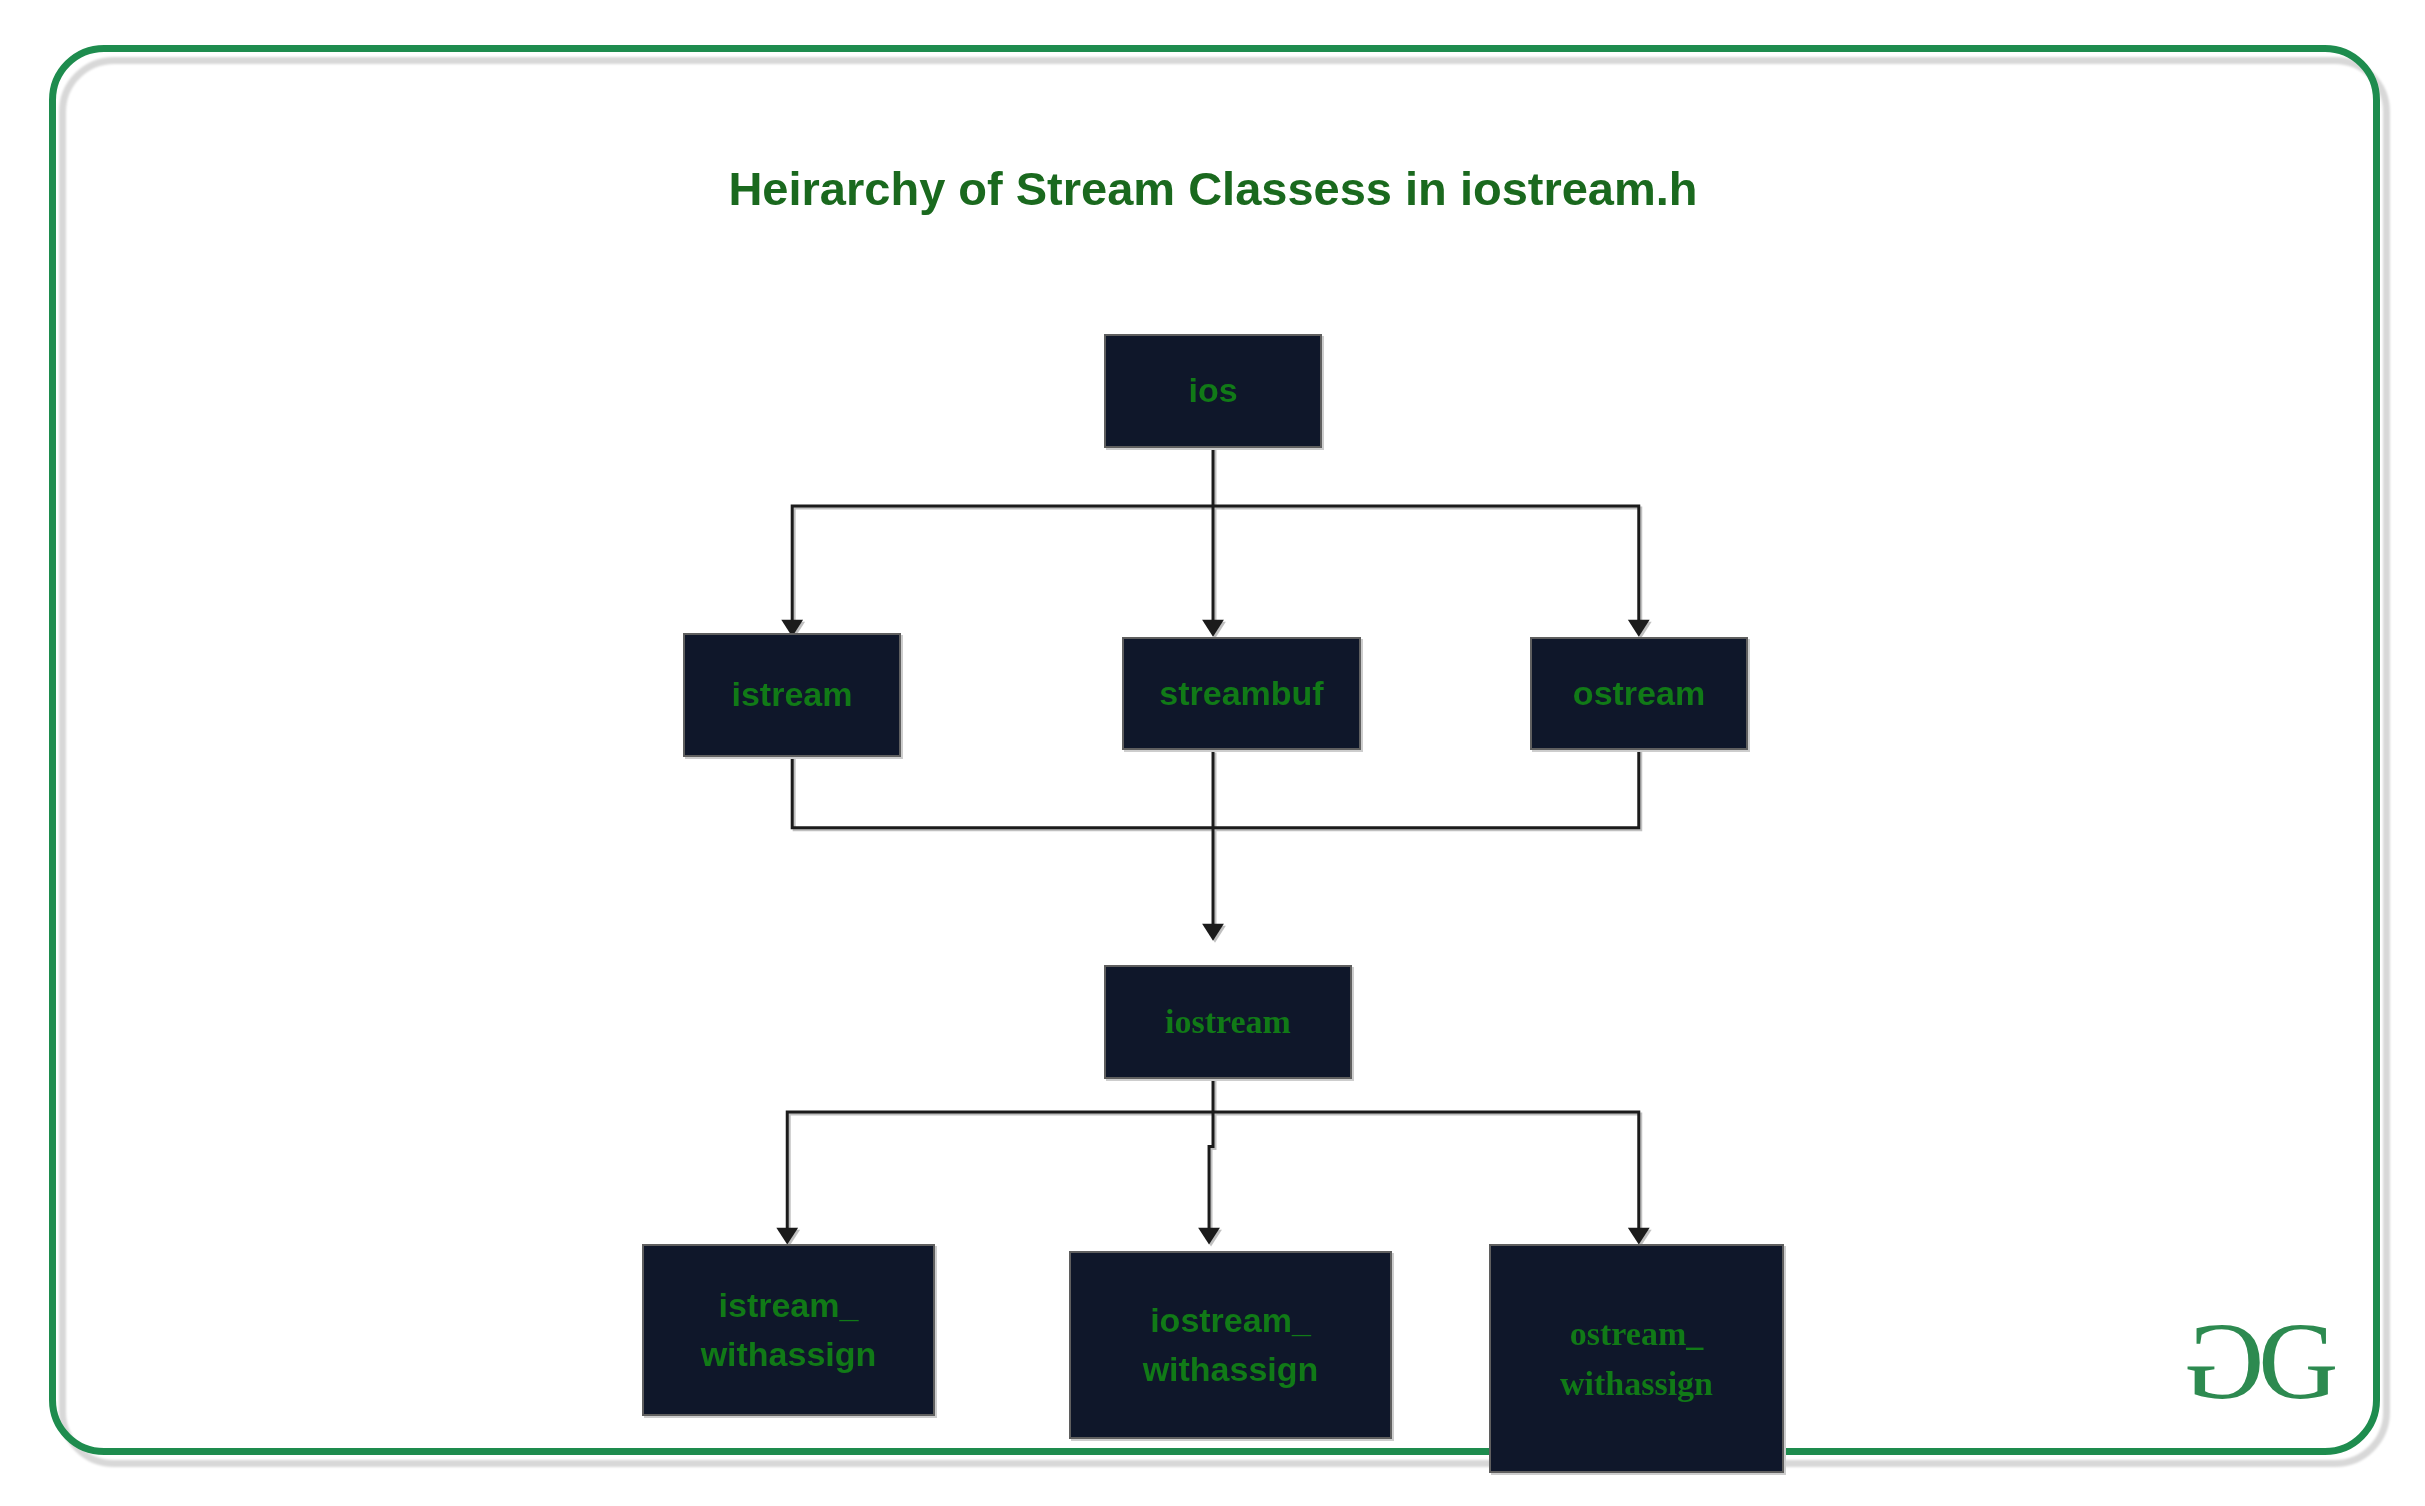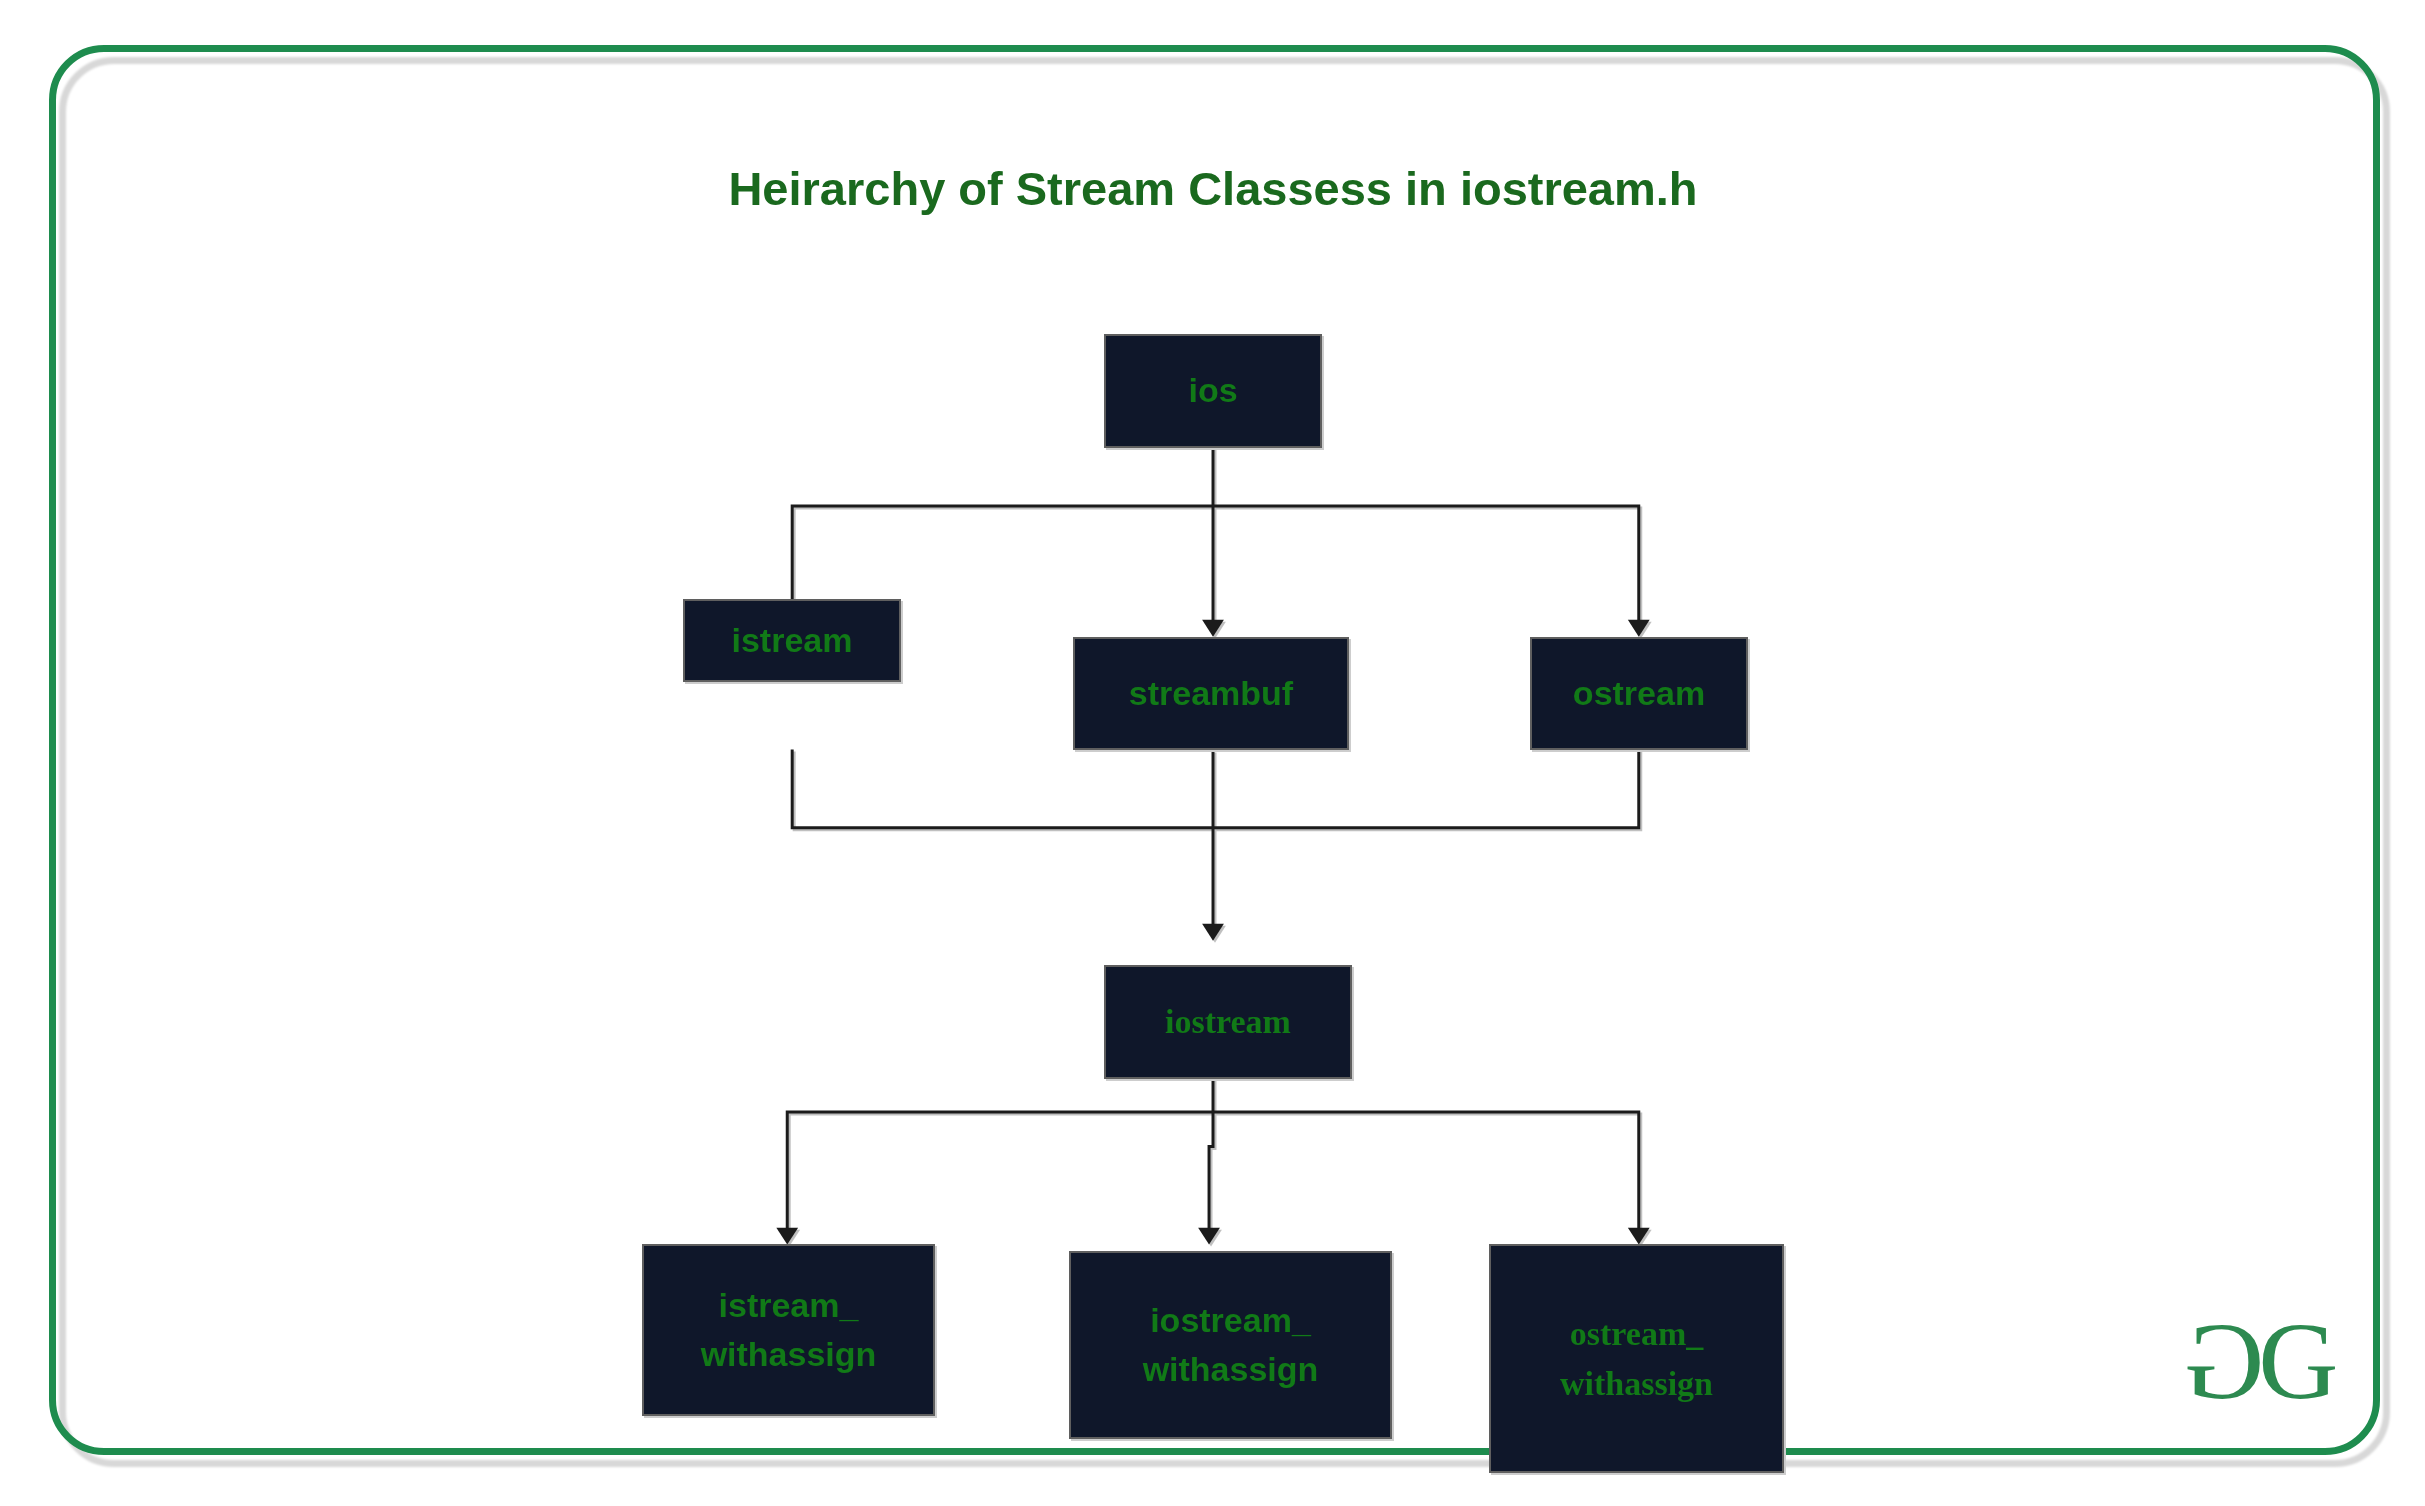--- a/index.html
+++ b/index.html
@@ -60,22 +60,22 @@
     align-items: center;
     justify-content: center;
     text-align: center;
     font-size: 34px;
     font-weight: bold;
     color: #117a17;
     white-space: pre-line;
     line-height: 1.45;
   }
   .node-ios        { left: 1104px; top: 334px;  width: 218px; height: 114px; }
-  .node-istream    { left: 683px;  top: 599px;  width: 218px; height: 83px; }
-  .node-streambuf  { left: 1073px; top: 637px;  width: 276px; height: 113px; }
+  .node-istream    { left: 683px;  top: 633px;  width: 218px; height: 124px; }
+  .node-streambuf  { left: 1122px; top: 637px;  width: 239px; height: 113px; }
   .node-ostream    { left: 1530px; top: 637px;  width: 218px; height: 113px; }
   .node-iostream   { left: 1104px; top: 965px;  width: 248px; height: 114px; font-family: Liberation Serif, serif; }
   .node-istream-wa { left: 642px;  top: 1244px; width: 293px; height: 172px; }
   .node-iostream-wa{ left: 1069px; top: 1244px; width: 323px; height: 188px; margin-top: 7px; }
   .node-ostream-wa { left: 1489px; top: 1244px; width: 295px; height: 229px; font-family: Liberation Serif, serif; }
 
   .logo {
     position: absolute;
     left: 2184px;
     top: 1305px;

